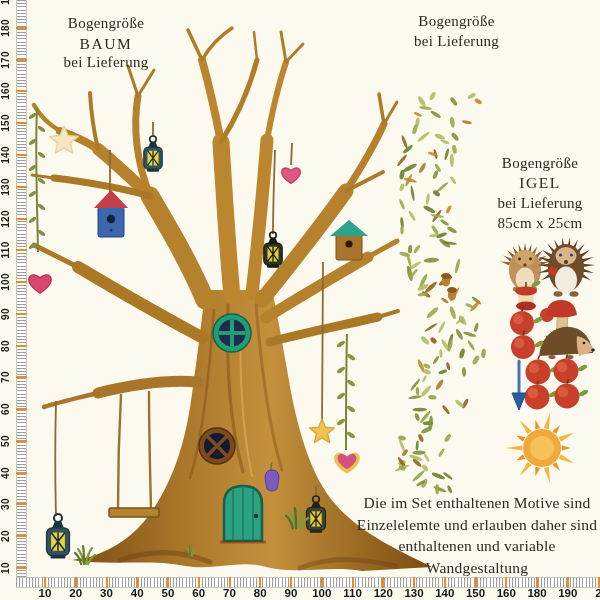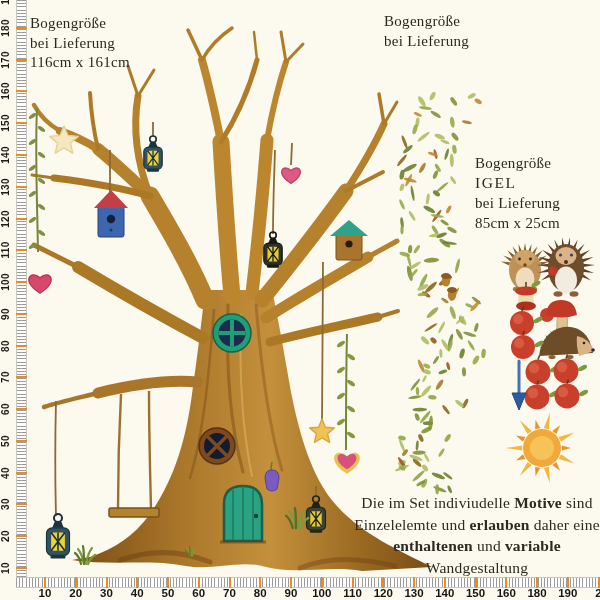--- a/index.html
+++ b/index.html
@@ -1,30 +1,30 @@
 <!DOCTYPE html>
 <html><head>
 <meta charset="utf-8">
 <style>
   html,body{margin:0;padding:0;background:#e8e8e8}
   #stage{position:relative;width:600px;height:600px;overflow:hidden;
          background:var(--bg,#fcf9ee);font-family:"Liberation Serif",serif;color:var(--text,#2b2a22)}
   #art{position:absolute;left:0;top:0;z-index:5}
 
   
-  .size-label{position:absolute;z-index:15;font-size:15px;line-height:19.5px;letter-spacing:.3px}
+  .size-label{position:absolute;z-index:15;text-align:center;font-size:15px;line-height:19.5px;letter-spacing:.3px}
   .size-label .l2{letter-spacing:1.6px;font-size:15.5px}
   #lbl-baum{left:30px;top:14px;width:152px}
   #lbl-blattwerk{left:384px;top:12px;width:145px}
   #lbl-igel{left:475px;top:153px;width:130px;line-height:20px}
 
   
   #description{position:absolute;z-index:15;left:352px;top:492px;width:250px;
                text-align:center;font-size:15.5px;line-height:21.5px;letter-spacing:.2px}
-  #description .b{font-weight:bold}
+  #description .b{font-weight:normal}
 
   
   .band{position:absolute;z-index:20;background:#fff;box-sizing:border-box}
   #bandL{left:16px;top:0;width:11px;height:588px;
          border-left:1px solid #c9c6bb;border-right:1px solid #c9c6bb;
          background-image:repeating-linear-gradient(to bottom,rgba(75,75,75,.55) 0 1px,transparent 1px 3.2px)}
   #bandB{left:16px;top:577px;width:584px;height:11px;
          border-top:1px solid #c9c6bb;border-bottom:1px solid #c9c6bb;
          background-image:repeating-linear-gradient(to right,rgba(75,75,75,.55) 0 1px,transparent 1px 3.2px)}
   .tickL{position:absolute;z-index:21;left:16px;width:11px;height:2px;background:var(--accent,#ee8a22)}
@@ -482,37 +482,37 @@
           <stop offset="0.3" stop-color="#a9762a"></stop>
           <stop offset="0.55" stop-color="#c4903c"></stop>
           <stop offset="0.8" stop-color="#9a6a22"></stop>
           <stop offset="1" stop-color="#7a4c15"></stop>
         </linearGradient>
       </defs>
     </svg>
 
   <div class="size-label" id="lbl-baum">
     <div class="l1">Bogengröße</div>
+    <div class="l2">BAUM</div>
     <div class="l3">bei Lieferung</div>
-    <div class="l4">116cm x 161cm</div>
   </div>
 
   <div class="size-label" id="lbl-blattwerk">
     <div class="l1">Bogengröße</div>
     <div class="l3">bei Lieferung</div>
   </div>
 
   <div class="size-label" id="lbl-igel">
     <div class="l1">Bogengröße</div>
     <div class="l2">IGEL</div>
     <div class="l3">bei Lieferung</div>
     <div class="l4">85cm x 25cm</div>
   </div>
 
-  <div id="description"><span>Die im Set indiviudelle </span><span class="b">Motive</span><span> sind Einzelelemte und </span><span class="b">erlauben</span><span> daher eine </span><span class="b">enthaltenen</span><span> und </span><span class="b">variable</span><span> Wandgestaltung</span></div>
+  <div id="description"><span>Die im Set enthaltenen </span><span class="b">Motive</span><span> sind Einzelelemte und </span><span class="b">erlauben</span><span> daher sind </span><span class="b">enthaltenen</span><span> und </span><span class="b">variable</span><span> Wandgestaltung</span></div>
 
   <div id="bandL" class="band"></div>
   <div id="bandB" class="band"></div>
 <div class="numL" style="top: -11.8px;">190</div>
     <div class="tickL" style="top: 26.96px;"></div>
     <div class="numL" style="top: 19.96px;">180</div>
     <div class="tickL" style="top: 58.72px;"></div>
     <div class="numL" style="top: 51.72px;">170</div>
     <div class="tickL" style="top: 90.48px;"></div>
     <div class="numL" style="top: 83.48px;">160</div>

